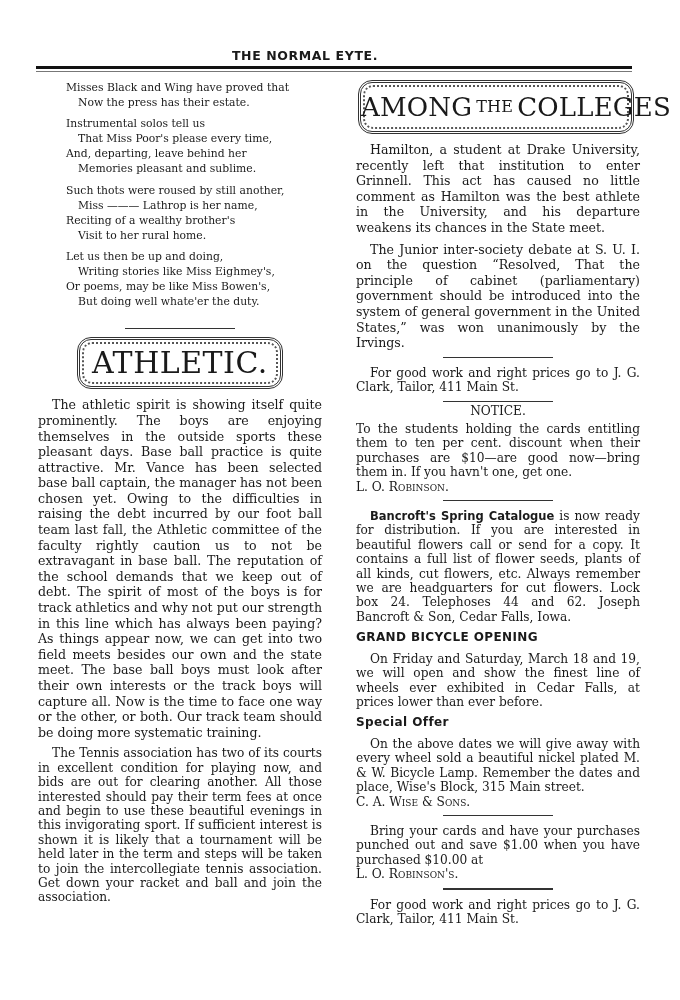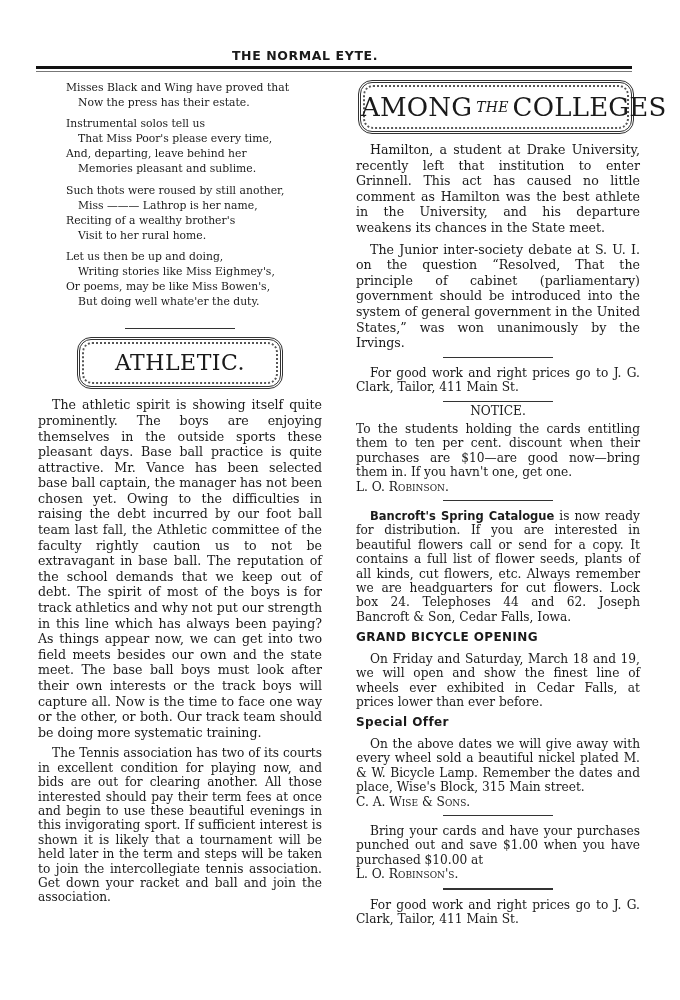--- a/index.html
+++ b/index.html
@@ -32,24 +32,24 @@
   .heading-box {
     margin:0 auto; border:3px double #333; border-radius:14px; text-align:center;
     font-family:"DejaVu Serif", serif; position:relative;
     background:repeating-linear-gradient(90deg,#fff 0 3px,#fff 3px 6px);
   }
   .heading-box::before {
     content:""; position:absolute; inset:2px; border:2px dotted #555; border-radius:10px;
   }
   .heading-box .inner { position:relative; }
   .athletic-box { width:200px; height:46px; margin-top:6px; margin-bottom:8px; }
-  .athletic-box .inner { font-size:22px; line-height:46px; letter-spacing:0.5px; }
+  .athletic-box .inner { font-size:30px; line-height:46px; letter-spacing:0.5px; }
   .colleges-box { width:270px; height:48px; margin-bottom:8px; margin-left:2px; }
   .colleges-box .inner { font-size:26px; line-height:48px; letter-spacing:0.2px; }
-  .colleges-box .the { font-size:14px; vertical-align:4px; margin:0 4px;font-style:italic; }
+  .colleges-box .the { font-size:16px; vertical-align:4px; margin:0 4px; }
   p { margin:0 0 6px 0; text-align:justify; }
   p.indent { text-indent:14px; }
   .center-title { text-align:center; margin:2px 0 4px 0; }
   .bold-title { font-family:"DejaVu Sans", sans-serif; font-weight:bold; font-size:12px; letter-spacing:0.4px; margin:4px 0 6px 0; }
   .sig { text-align:left; padding-right:40px; font-variant:small-caps; }
   .bancroft-title { font-family:"DejaVu Sans", sans-serif; font-weight:bold; font-size:11.5px; }
   .dense { font-size:12.2px; line-height:14.4px; }
 </style>
 </head>
 <body>

